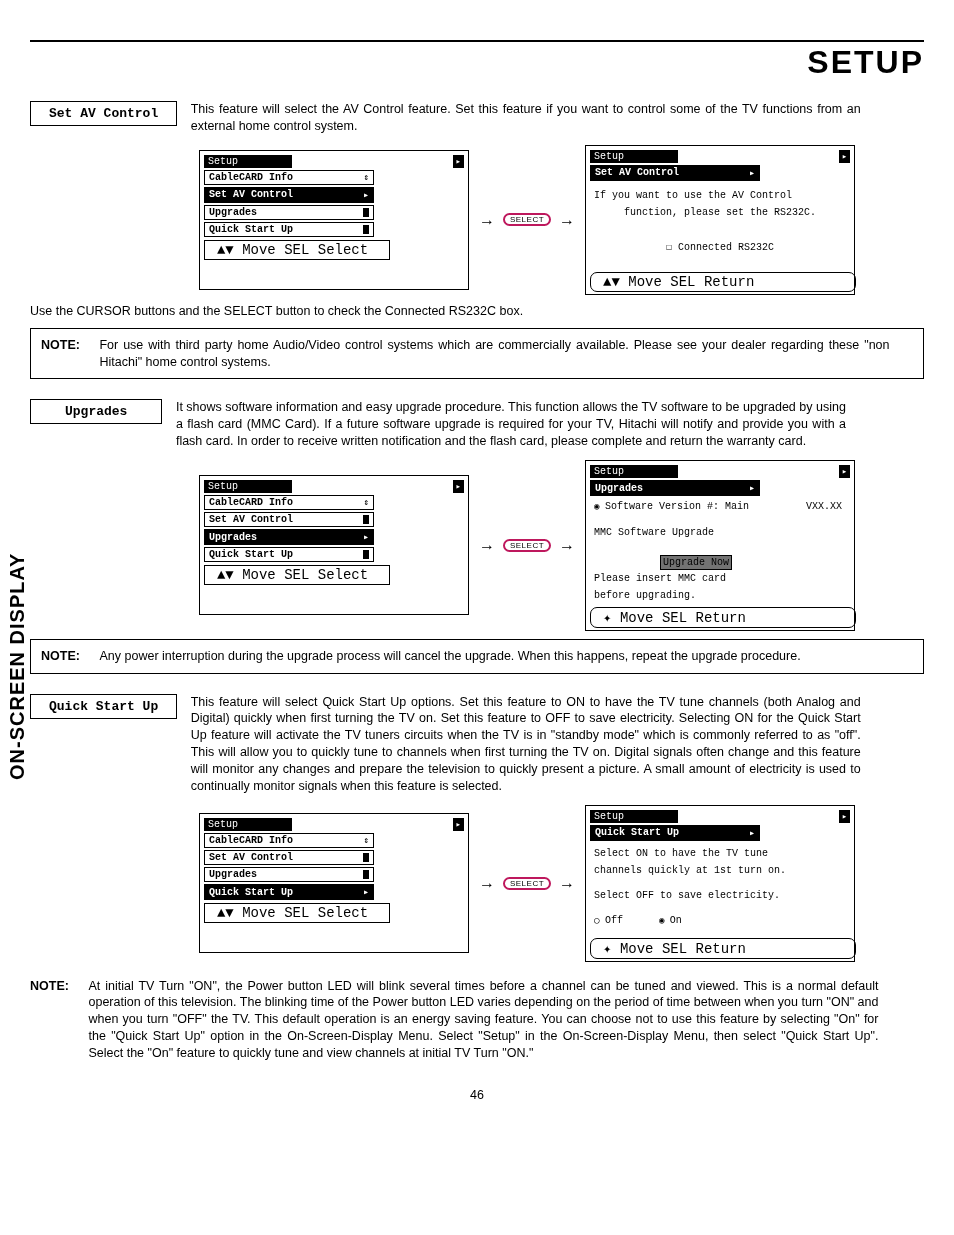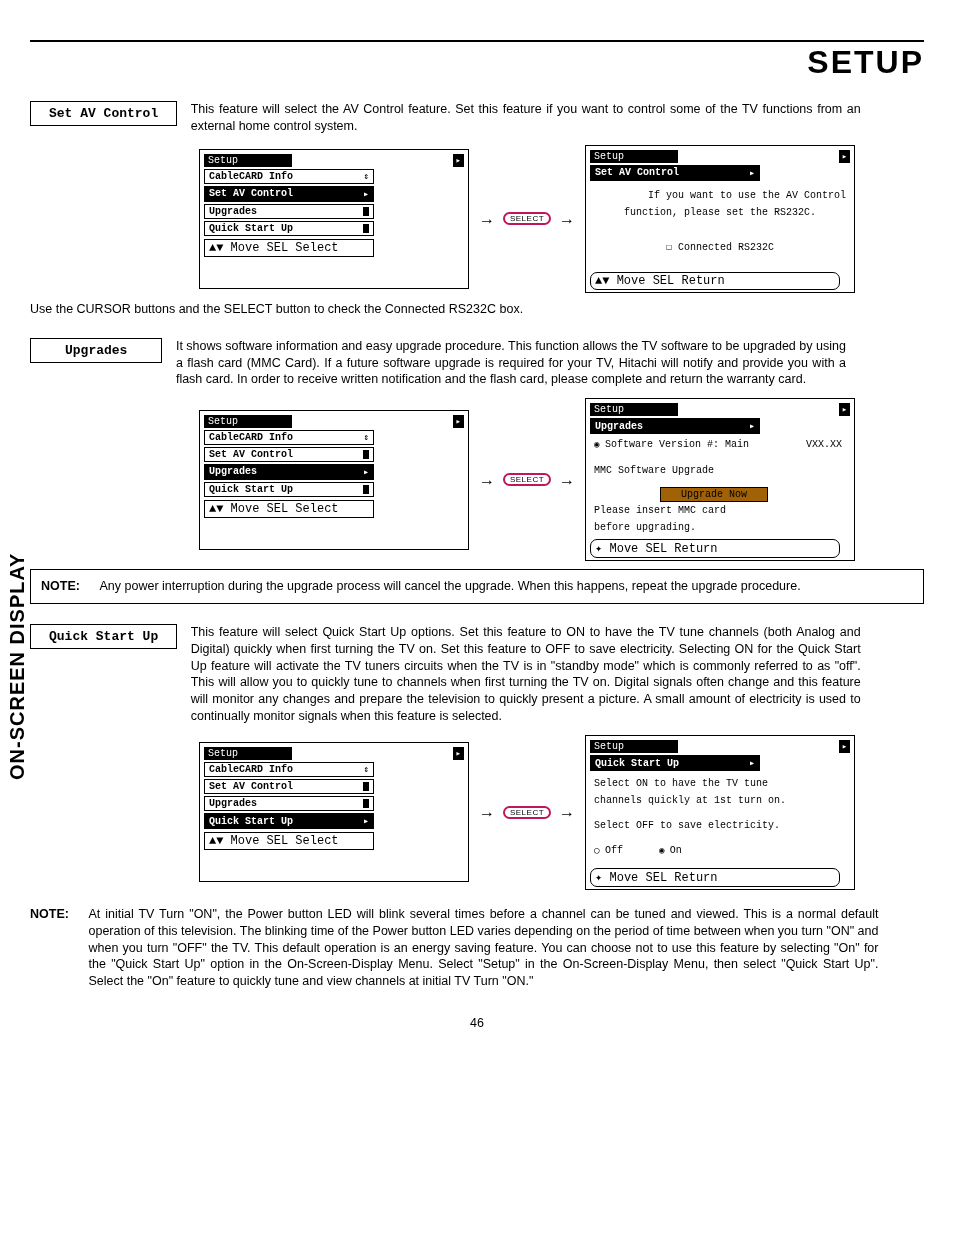--- a/index.html
+++ b/index.html
@@ -86,24 +86,24 @@
     font-weight: bold;
   }
   .menu-item.hl {
     background: #000;
     color: #fff;
   }
   .item-arrow-dark { background:#000; color:#000; width:6px; height:9px; display:inline-block;}
   .item-arrow-light { color:#000; font-size:9px; }
   .osd-hint {
     border: 1px solid #000;
-    padding: 1px 4px;
+    padding: 1px 12px;
     width: 160px;
     margin-top: 3px;
-    font-size: 12px;
+    font-size: 14px;
   }
   .osd-wide .osd-hint { width: 240px; border-radius: 7px; }
   .arrow-chain {
     display: flex;
     align-items: center;
     gap: 8px;
     font-size: 16px;
   }
   .select-btn {
     border: 2px solid #be185d;
@@ -145,25 +145,25 @@
     font-weight: bold;
     font-size: 20px;
     letter-spacing: 1px;
   }
   .page-num {
     text-align: center;
     margin-top: 18px;
   }
   .upbtn {
     border:1px solid #000;
-    background:#a16207;
-    padding:1px 20px;
+    background:#737373;
+    padding:1px 2px;
     display:inline-block;
     margin-left:70px;
-    margin-top:8px;
+    margin-top:14px;
   }
   .osd .msg { padding:2px 4px; font-size:10px; line-height:1.3;}
   .radio::before{content:"◯ "; font-size:9px;}
   .radio.sel::before{content:"◉ "; font-size:9px;}
   .chk::before{content:"☐ "; font-size:10px;}
 </style>
 </head>
 <body>
 
 <div class="top-rule"></div>
@@ -202,29 +202,33 @@
       <span class="select-btn">SELECT</span>
       <span>→</span>
     </div>
 
     <div class="osd osd-wide">
       <span class="osd-title">Setup</span><span class="osd-right-arrow">▸</span>
       <div class="menu-item hl" style="width:160px">
           <span>Set AV Control</span>
           <span>▸</span>
         </div>
-      <div class="msg" style="margin-top:6px;text-align:right">If you want to use the AV Control</div>
+      <div class="msg" style="margin-top:6px;text-align:left">If you want to use the AV Control</div>
       <div class="msg" style="text-align:center">function, please set the RS232C.</div>
       <div class="msg chk" style="text-align:center;margin-top:18px">Connected RS232C</div>
       <div class="osd-hint" style="margin-top:16px">▲▼ Move  SEL Return</div>
     </div>
   </div>
 
   <div class="bodytext">Use the CURSOR buttons and the SELECT button to check the Connected RS232C box.</div>
 
+  <div class="note-box">
+    <span class="note-label">NOTE:</span>
+    <span class="note-text">For use with third party home Audio/Video control systems which are commercially available. Please see your dealer regarding these "non Hitachi" home control systems.</span>
+  </div>
 </div>
 
 <div class="section">
   <span class="boxlabel" style="padding:4px 34px">Upgrades</span>
   <span class="desc">It shows software information and easy upgrade procedure. This function allows the TV software to be upgraded by using a flash card (MMC Card). If a future software upgrade is required for your TV, Hitachi will notify and provide you with a flash card. In order to receive written notification and the flash card, please complete and return the warranty card.</span>
 
   <div class="screens-row">
     <div class="osd">
       <span class="osd-title">Setup</span><span class="osd-right-arrow">▸</span>
       <div class="menu-item">

